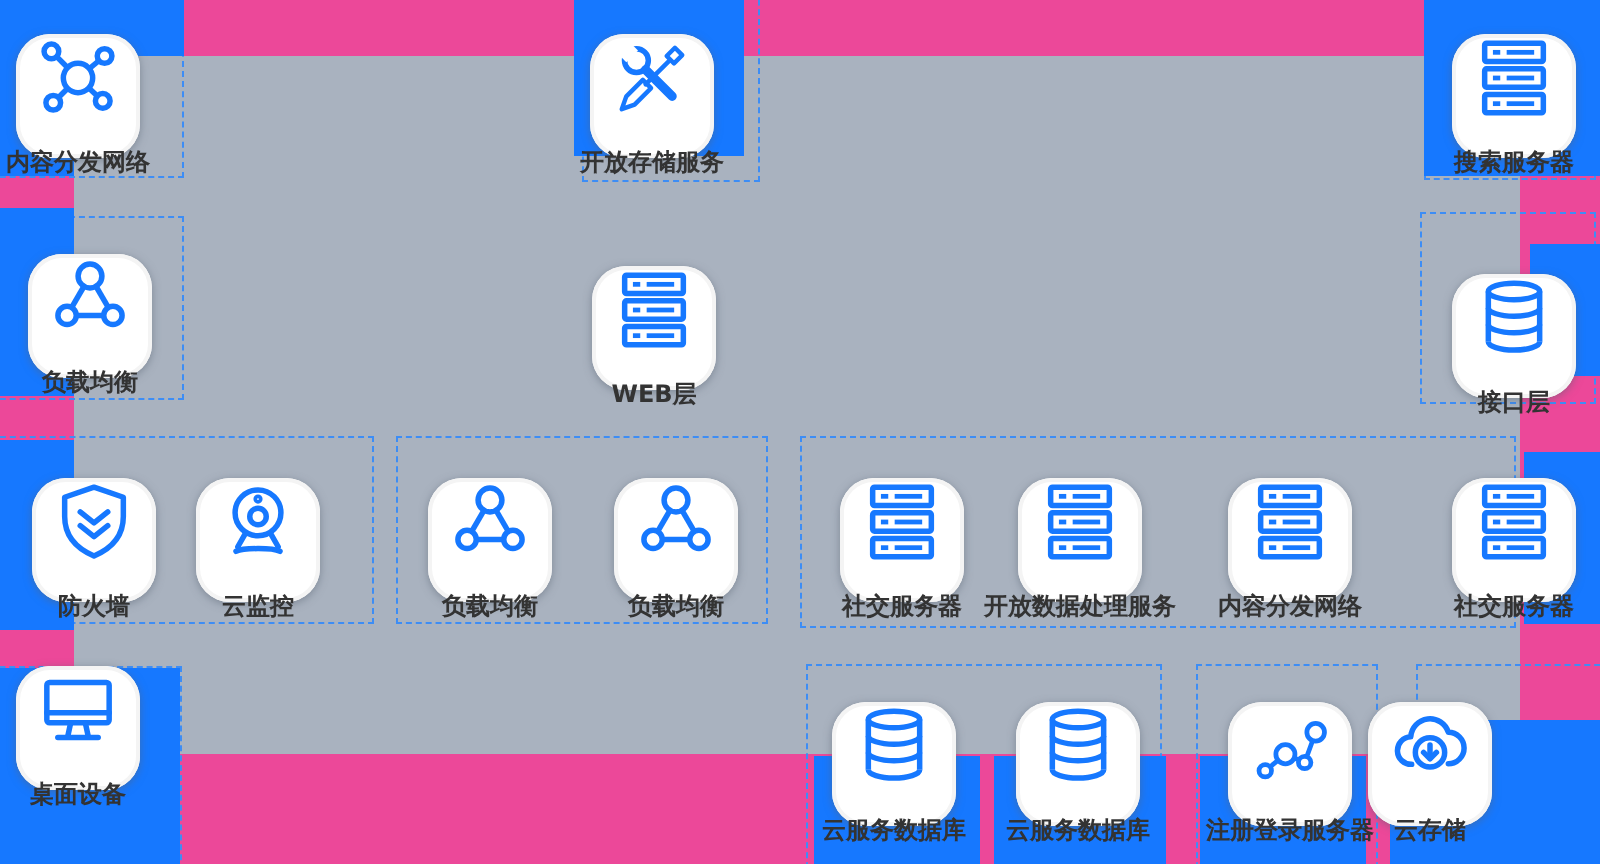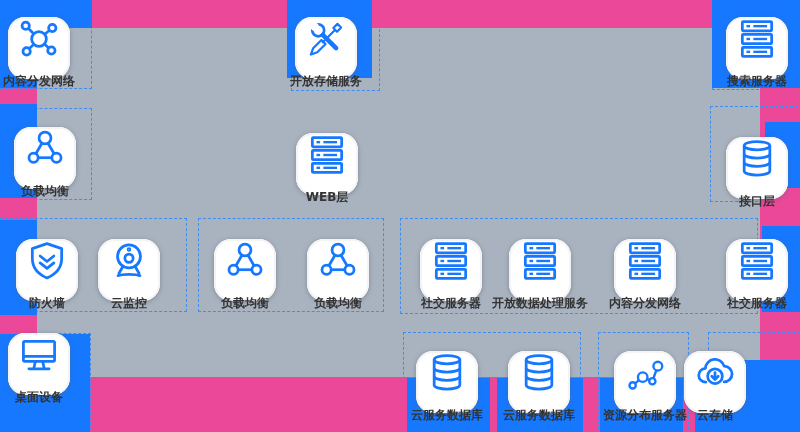--- a/index.html
+++ b/index.html
@@ -324,21 +324,21 @@
           <svg viewBox="0 0 48 48" stroke="#1678ff" stroke-width="2.6" fill="#fff" stroke-linecap="round">
             <line x1="10.5" y1="37.5" x2="21.5" y2="28.5"></line>
             <line x1="21.5" y1="28.5" x2="32" y2="33"></line>
             <line x1="32" y1="33" x2="38" y2="16.5"></line>
             <circle cx="10.5" cy="37.5" r="3.4"></circle>
             <circle cx="21.5" cy="28.5" r="5.2"></circle>
             <circle cx="32" cy="33" r="3.4"></circle>
             <circle cx="38" cy="16.5" r="4.8"></circle>
           </svg>
         </div>
-        <div class="label">资源分布服务器</div>
+        <div class="label">注册登录服务器</div>
       </div>
       <div class="node n-cloud-storage">
         <div class="card">
           <svg viewBox="0 0 48 48" fill="none" stroke="#1678ff" stroke-width="3" stroke-linecap="round" stroke-linejoin="round">
             <path d="M14,34 a7.5,7.5 0 0 1 -0.5,-15 a10.5,10.5 0 0 1 20.5,-2.5 a7,7 0 0 1 0,17.2"></path>
             <circle cx="24" cy="27.5" r="8" fill="#fff"></circle>
             <line x1="24" y1="23.5" x2="24" y2="30.5"></line>
             <path d="M20.5,27.5 L24,31 L27.5,27.5"></path>
           </svg>
         </div>

